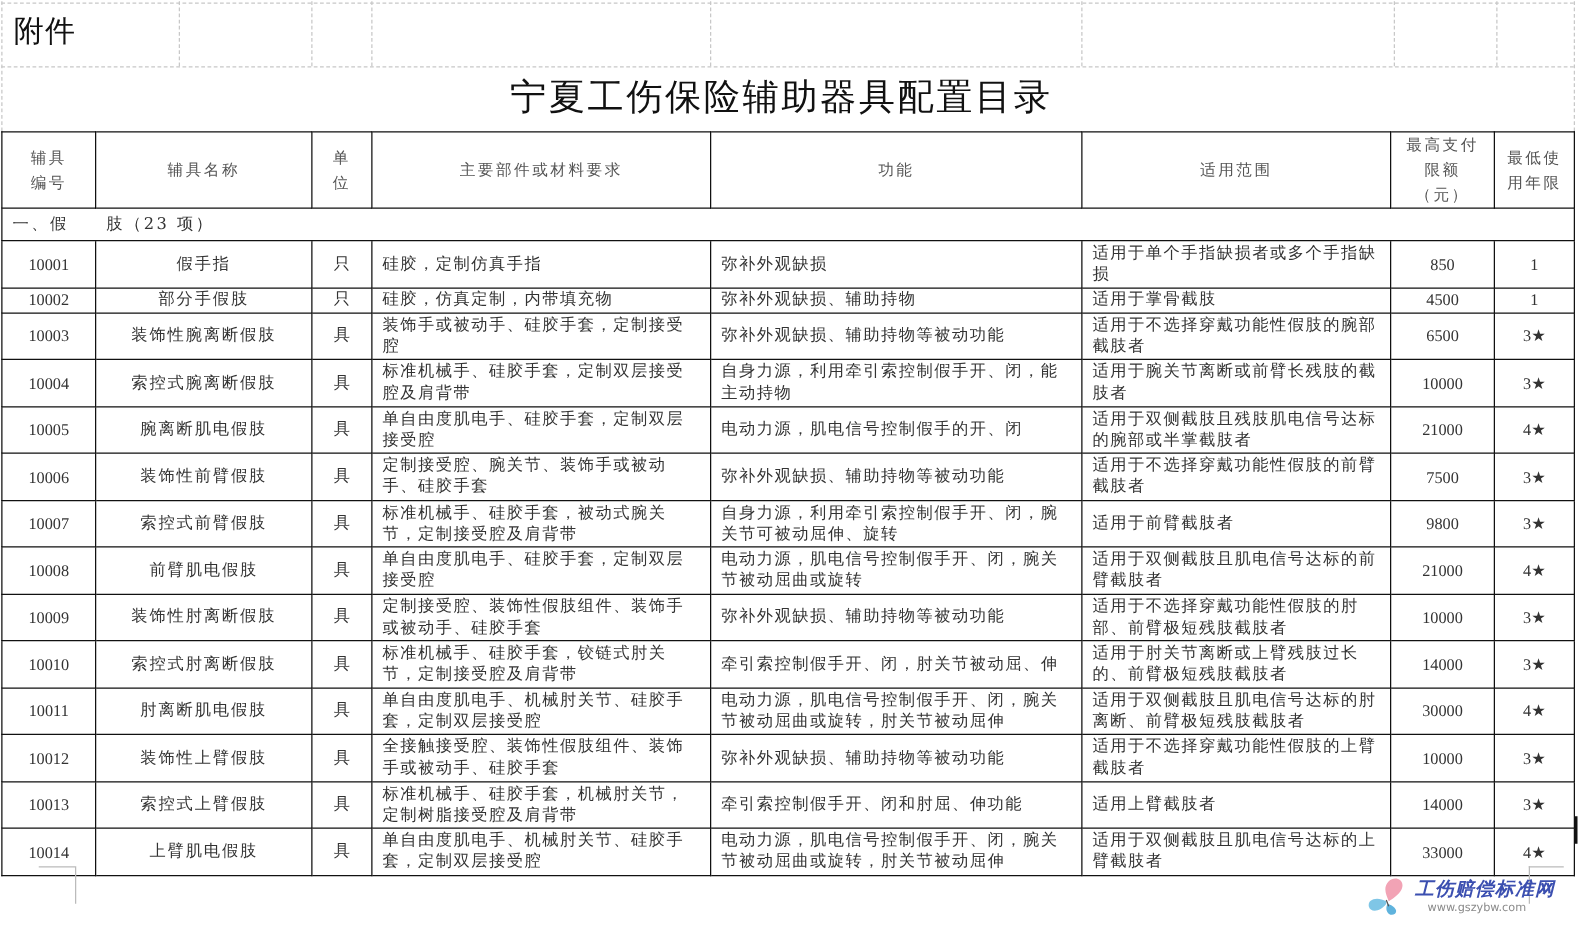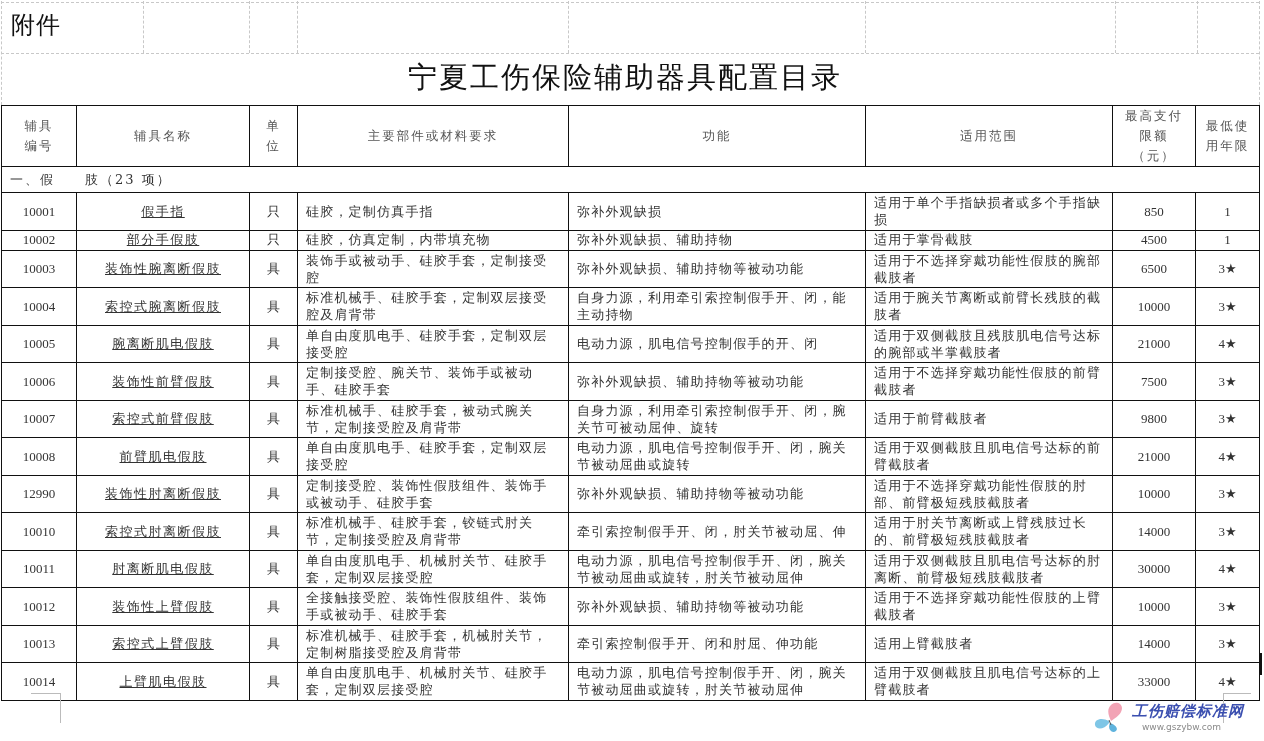--- a/index.html
+++ b/index.html
@@ -47,21 +47,21 @@
   th.spaced-name { letter-spacing: 8px; margin-left: 48px; }
   th.spaced-func { word-spacing: 0; letter-spacing: 52px; padding-left: 52px; }
   th.spaced-scope { letter-spacing: 20px; padding-left: 20px; }
   td.section {
     height: 26px; text-align: left; letter-spacing: 2px; color: #333;
   }
   td.c-code, td.c-name, td.c-unit, td.c-price, td.c-years { text-align: center; }
   td.c-code { font-family: "Liberation Serif", serif; font-size: 14px; }
   td.c-price { font-family: "Liberation Serif", serif; font-size: 14px; margin-top: 30px; }
   td.c-years { font-family: "Liberation Serif", serif; font-size: 15px; color: #111; }
-  td.c-name { letter-spacing: 1.5px; text-decoration: underline; }
+  td.c-name { letter-spacing: 1.5px; }
   td.c-mat, td.c-func, td.c-scope { text-align: left; letter-spacing: 1.2px; padding-left: 9px; padding-right: 4px; }
   tr.row-tall td { height: 37.5px; }
   tr.row-short td { height: 20px; line-height: 16px; }
 
   .page-corner-mark {
     position: absolute; width: 0; height: 30px; border-left: 1px solid #bbb;
   }
   .page-corner-mark-h { position: absolute; height: 0; border-top: 1px solid #bbb; }
   .cursor-mark { position: absolute; left: 1260px; top: 653px; width: 2px; height: 22px; background: #111; }
 
@@ -211,21 +211,21 @@
       <td class="c-code">10008</td>
       <td class="c-name">前臂肌电假肢</td>
       <td class="c-unit">具</td>
       <td class="c-mat">单自由度肌电手、硅胶手套，定制双层接受腔</td>
       <td class="c-func">电动力源，肌电信号控制假手开、闭，腕关节被动屈曲或旋转</td>
       <td class="c-scope">适用于双侧截肢且肌电信号达标的前臂截肢者</td>
       <td class="c-price">21000</td>
       <td class="c-years">4★</td>
     </tr>
     <tr class="row-tall">
-      <td class="c-code">12990</td>
+      <td class="c-code">10009</td>
       <td class="c-name">装饰性肘离断假肢</td>
       <td class="c-unit">具</td>
       <td class="c-mat">定制接受腔、装饰性假肢组件、装饰手或被动手、硅胶手套</td>
       <td class="c-func">弥补外观缺损、辅助持物等被动功能</td>
       <td class="c-scope">适用于不选择穿戴功能性假肢的肘部、前臂极短残肢截肢者</td>
       <td class="c-price">10000</td>
       <td class="c-years">3★</td>
     </tr>
     <tr class="row-tall">
       <td class="c-code">10010</td>

